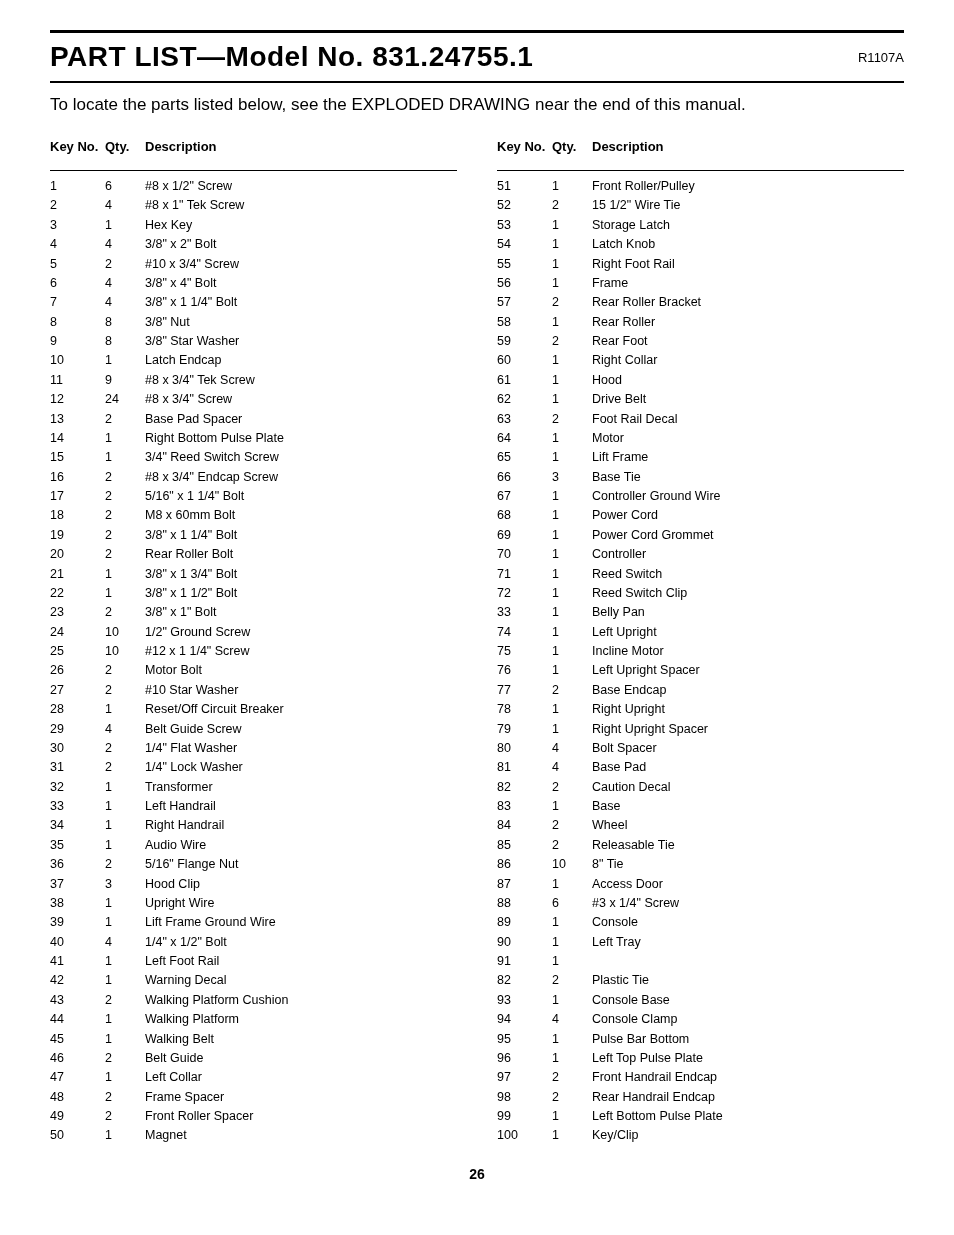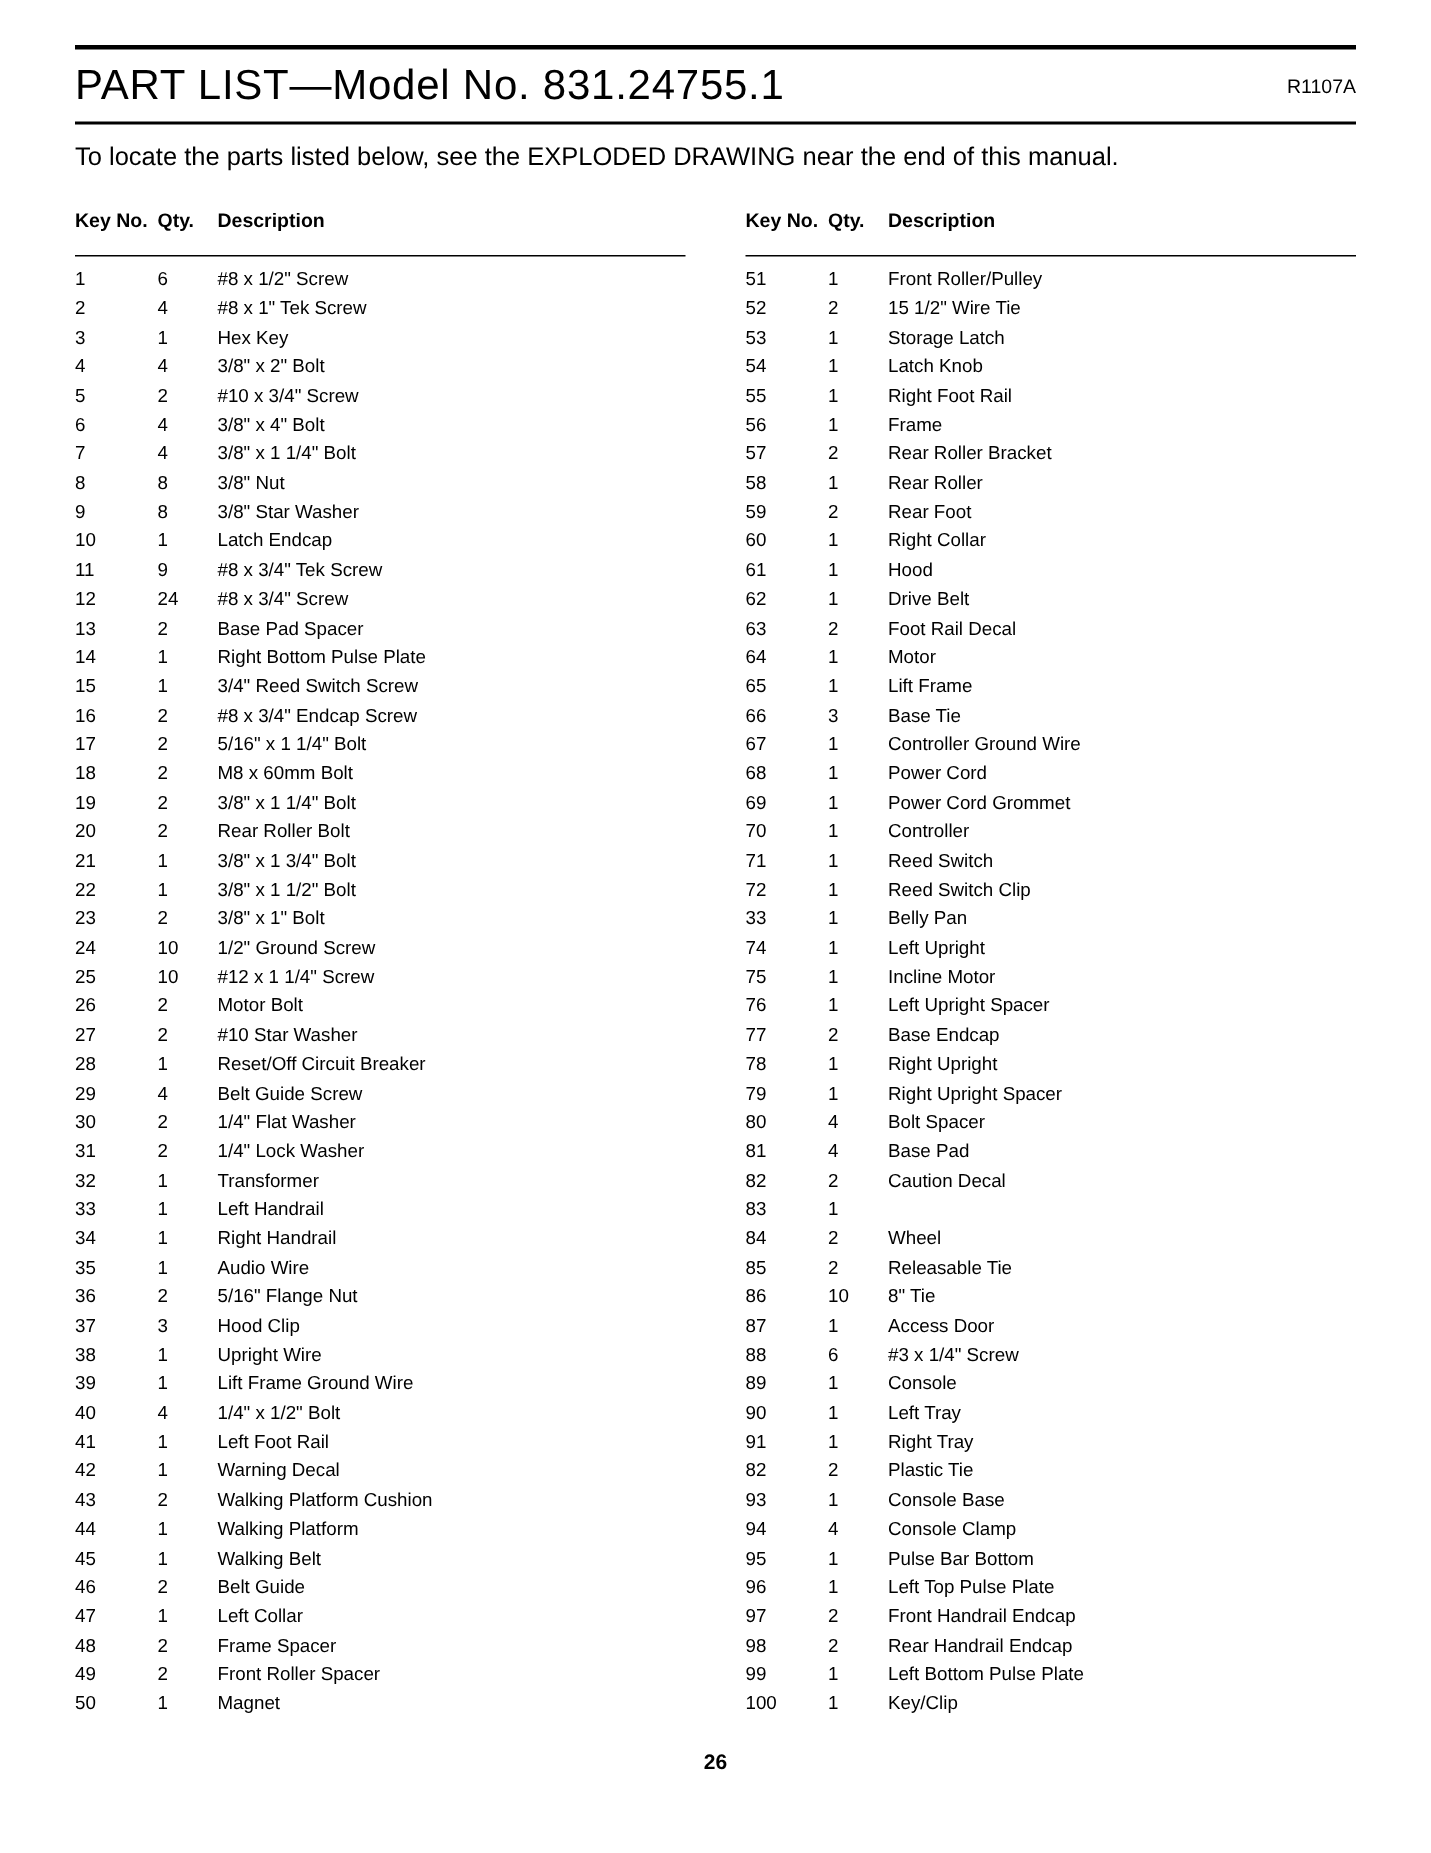--- a/index.html
+++ b/index.html
@@ -16,21 +16,21 @@
       display: flex;
       justify-content: space-between;
       align-items: flex-start;
       border-top: 3px solid #000;
       border-bottom: 2px solid #000;
       padding: 8px 0;
       margin-bottom: 12px;
     }
     .main-title {
       font-size: 28px;
-      font-weight: 400;
+      font-weight: 700;
       letter-spacing: 0.5px;
     }
     .model-code {
       font-size: 13px;
       font-weight: normal;
       align-self: center;
     }
     .subtitle {
       font-size: 17px;
       margin-bottom: 24px;
@@ -503,20 +503,21 @@
       <span class="desc">Base Pad</span>
     </div>
         <div class="part-row">
       <span class="key">82</span>
       <span class="qty">2</span>
       <span class="desc">Caution Decal</span>
     </div>
         <div class="part-row">
       <span class="key">83</span>
       <span class="qty">1</span>
+      <span class="desc">Base</span>
     </div>
         <div class="part-row">
       <span class="key">84</span>
       <span class="qty">2</span>
       <span class="desc">Wheel</span>
     </div>
         <div class="part-row">
       <span class="key">85</span>
       <span class="qty">2</span>
       <span class="desc">Releasable Tie</span>
@@ -542,21 +543,20 @@
       <span class="desc">Console</span>
     </div>
         <div class="part-row">
       <span class="key">90</span>
       <span class="qty">1</span>
       <span class="desc">Left Tray</span>
     </div>
         <div class="part-row">
       <span class="key">91</span>
       <span class="qty">1</span>
-      <span class="desc">Right Tray</span>
     </div>
         <div class="part-row">
       <span class="key">82</span>
       <span class="qty">2</span>
       <span class="desc">Plastic Tie</span>
     </div>
         <div class="part-row">
       <span class="key">93</span>
       <span class="qty">1</span>
       <span class="desc">Console Base</span>

